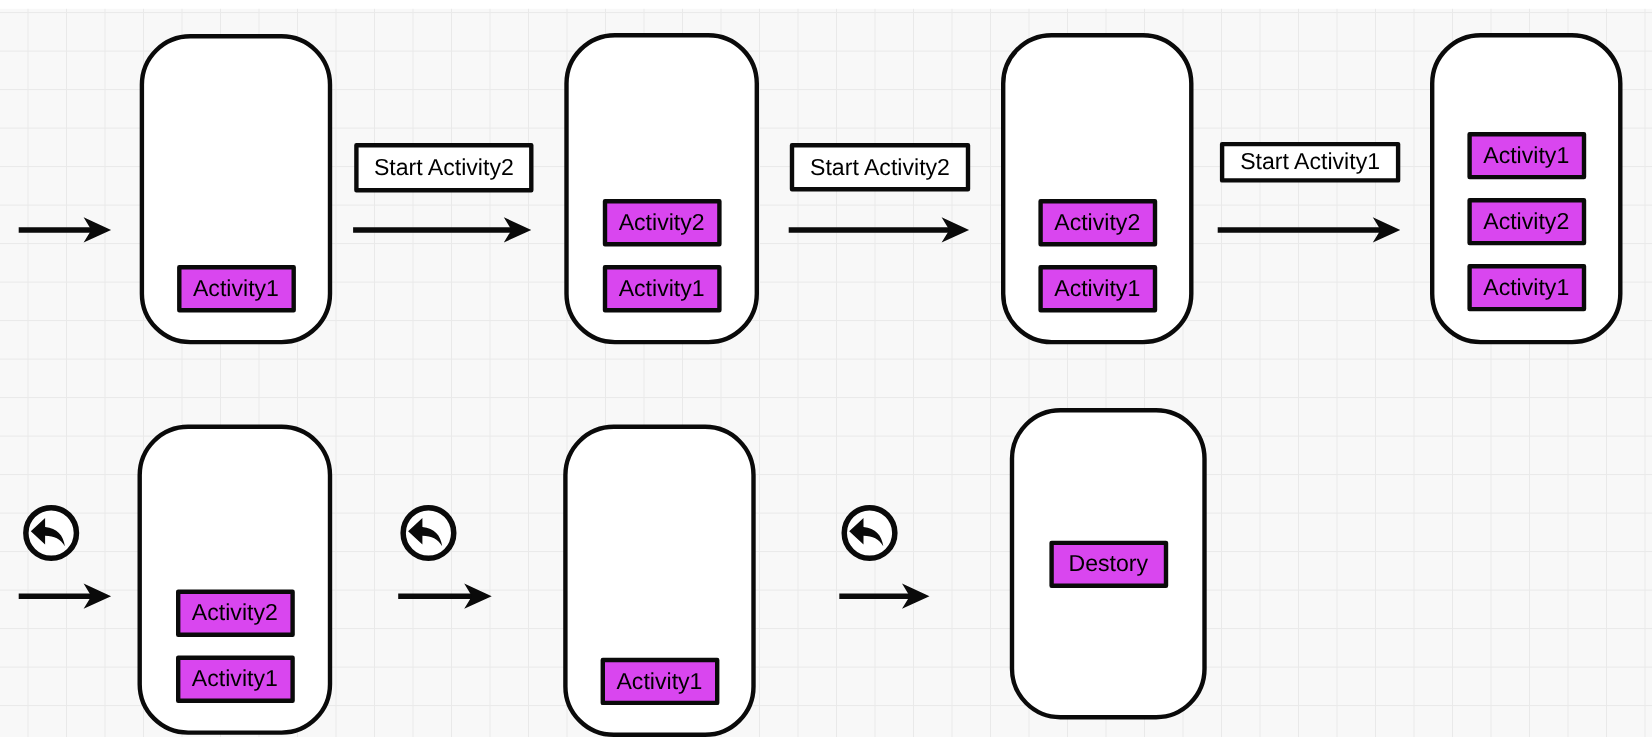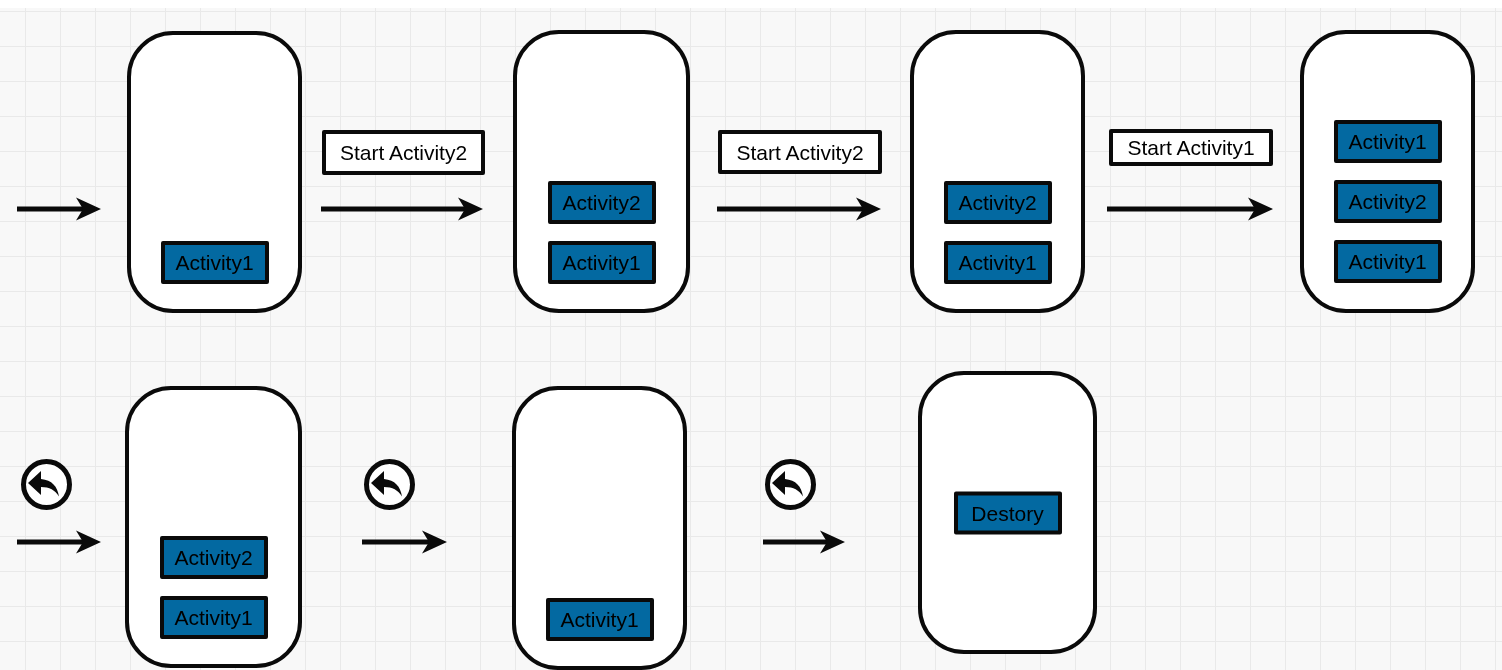--- a/index.html
+++ b/index.html
@@ -25,21 +25,21 @@
     background:#fff;border:4px solid #0a0a0a;border-radius:46px;
   }
   .stack{
     position:absolute;left:0;right:0;bottom:25px;
     display:flex;flex-direction:column-reverse;align-items:center;gap:17px;
   }
   .phone--centered .stack{bottom:auto;top:50%;transform:translateY(-50%);}
   #p4 .stack{bottom:26px;}
   .abox{
     box-sizing:border-box;width:108px;height:43px;
-    border:4px solid #0a0a0a;border-radius:2px;background:#0369a1;
+    border:4px solid #0a0a0a;border-radius:2px;background:#d946ef;
     display:flex;align-items:center;justify-content:center;
     font-size:21px;line-height:1;white-space:nowrap;
   }
   
   .tlabel{
     position:absolute;box-sizing:border-box;
     border:4px solid #0a0a0a;border-radius:2px;background:#fff;
     display:flex;align-items:center;justify-content:center;
     font-size:21px;line-height:1;white-space:nowrap;
   }

